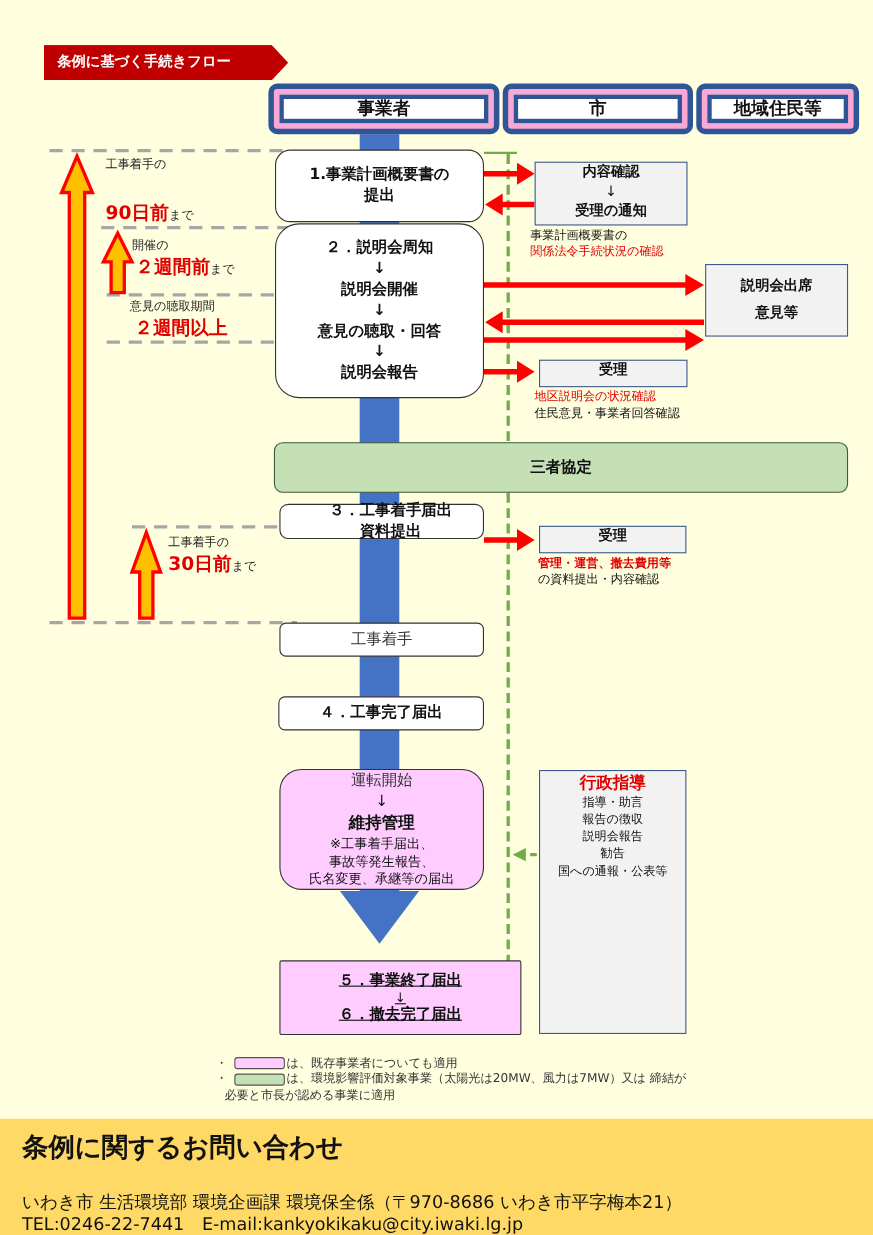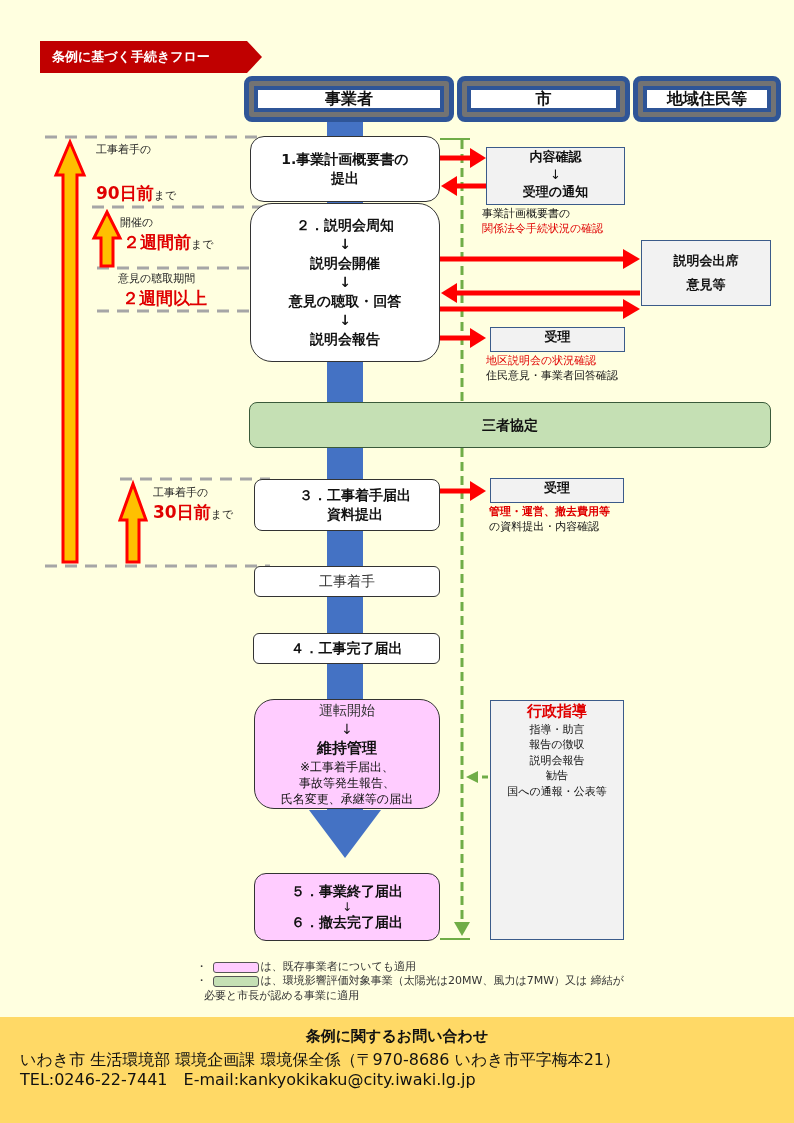--- a/index.html
+++ b/index.html
@@ -2,37 +2,37 @@
 <html><head>
 <meta charset="utf-8">
 <style>
   * { box-sizing: border-box; margin: 0; padding: 0; }
   body { width: 794px; height: 1123px; background: #ffffe0; font-family: "DejaVu Sans", sans-serif; position: relative; overflow: hidden; color: #111; }
   .abs { position: absolute; }
   #diagram { position: absolute; left: 0; top: 0; width: 794px; height: 1123px; }
 
   .title-tag { left: 40px; top: 41px; height: 32px; width: 222px; background: #c00000; color: #fff; font-size: 13px; font-weight: bold; line-height: 32px; padding-left: 12px; clip-path: polygon(0 0, 207px 0, 222px 50%, 207px 100%, 0 100%); }
 
-  .lane-head { top: 76px; height: 46px; border: 5px solid #2f5597; border-radius: 8px; background: #737373; padding: 5px; }
+  .lane-head { top: 76px; height: 46px; border: 5px solid #2f5597; border-radius: 8px; background: #f9a8d4; padding: 5px; }
   .lane-head .inner { width: 100%; height: 100%; border: 4px solid #2f5597; background: #fff; display: flex; align-items: center; justify-content: center; font-size: 16px; font-weight: bold; color: #111; }
 
   .box { background: #fff; border: 1.5px solid #333; border-radius: 14px; display: flex; flex-direction: column; align-items: center; justify-content: center; text-align: center; font-weight: bold; font-size: 14px; line-height: 1.35; }
   .box.pink { background: #ffccff; }
   .gbox { background: #f2f2f2; border: 1px solid #3b5b8a; display: flex; flex-direction: column; align-items: center; text-align: center; font-size: 13px; font-weight: bold; line-height: 1.35; }
   .note { font-size: 11px; line-height: 1.35; }
   .red { color: #e00000; }
   .lbl { font-size: 11px; color: #222; }
   .big-red { font-size: 17px; font-weight: bold; color: #e00000; }
   .small-made { font-size: 11px; color: #222; font-weight: normal; }
 
   .legend { font-size: 11px; color: #333; line-height: 1.3; }
   .swatch { display: inline-block; width: 46px; height: 11px; border: 1px solid #555; border-radius: 3px; vertical-align: middle; margin: 0 2px; }
 
   .footer { left: 0; top: 1017px; width: 794px; height: 106px; background: #ffd966; padding: 10px 20px; }
-  .footer h2 { font-size: 15px; font-weight: bold; color: #111; margin-bottom: 4px; text-align: center; }
+  .footer h2 { font-size: 24px; font-weight: bold; color: #111; margin-bottom: 24px; }
   .footer p { font-size: 16px; line-height: 1.25; color: #111; }
 </style>
 </head>
 <body>
 
 <svg id="diagram" width="794" height="1123" viewBox="0 0 794 1123">
   <defs>
     <marker id="redHead" markerWidth="5" markerHeight="5" refX="3" refY="2.5" orient="auto" markerUnits="strokeWidth">
       <path d="M0,0 L4,2.5 L0,5 z" fill="#ff0000"></path>
     </marker>
@@ -154,21 +154,21 @@
 
 <div class="abs gbox" style="left:641px;top:240px;width:130px;height:66px;justify-content:space-around;padding:8px 0;">
   <div>説明会出席</div>
   <div>意見等</div>
 </div>
 
 <div class="abs box" style="left:249px;top:402px;width:522px;height:46px;background:#c5e0b4;border-color:#3a5a3a;border-radius:8px;">
   <div>三者協定</div>
 </div>
 
-<div class="abs box" style="left:254px;top:479px;width:186px;height:52px;border-radius:8px;padding-left:16px;">
+<div class="abs box" style="left:254px;top:458px;width:186px;height:32px;border-radius:8px;padding-left:16px;">
   <div>３．工事着手届出</div>
   <div>資料提出</div>
 </div>
 <div class="abs gbox" style="left:490px;top:478px;width:134px;height:25px;">
   <div>受理</div>
 </div>
 <div class="abs note" style="left:489px;top:505px;">
   <div class="red" style="font-weight:bold;">管理・運営、撤去費用等</div>
   <div>の資料提出・内容確認</div>
 </div>
@@ -192,21 +192,21 @@
 
 <div class="abs gbox" style="left:490px;top:700px;width:134px;height:240px;font-weight:normal;font-size:11px;line-height:1.4;">
   <div class="red" style="font-size:15px;font-weight:bold;">行政指導</div>
   <div>指導・助言</div>
   <div>報告の徴収</div>
   <div>説明会報告</div>
   <div>勧告</div>
   <div>国への通報・公表等</div>
 </div>
 
-<div class="abs box pink" style="left:254px;top:873px;width:186px;height:68px;border-radius:12px;">
+<div class="abs box pink" style="left:254px;top:873px;width:220px;height:68px;border-radius:2px;text-decoration:underline;">
   <div>５．事業終了届出</div>
   <div style="font-weight:normal;font-size:12px;line-height:1;">↓</div>
   <div>６．撤去完了届出</div>
 </div>
 
 <div class="abs legend" style="left:196px;top:960px;width:570px;">
   <div>
     <span>・</span>
     <span class="swatch" style="background:#ffccff;"></span><span>は、既存事業者についても適用</span>
   </div>

